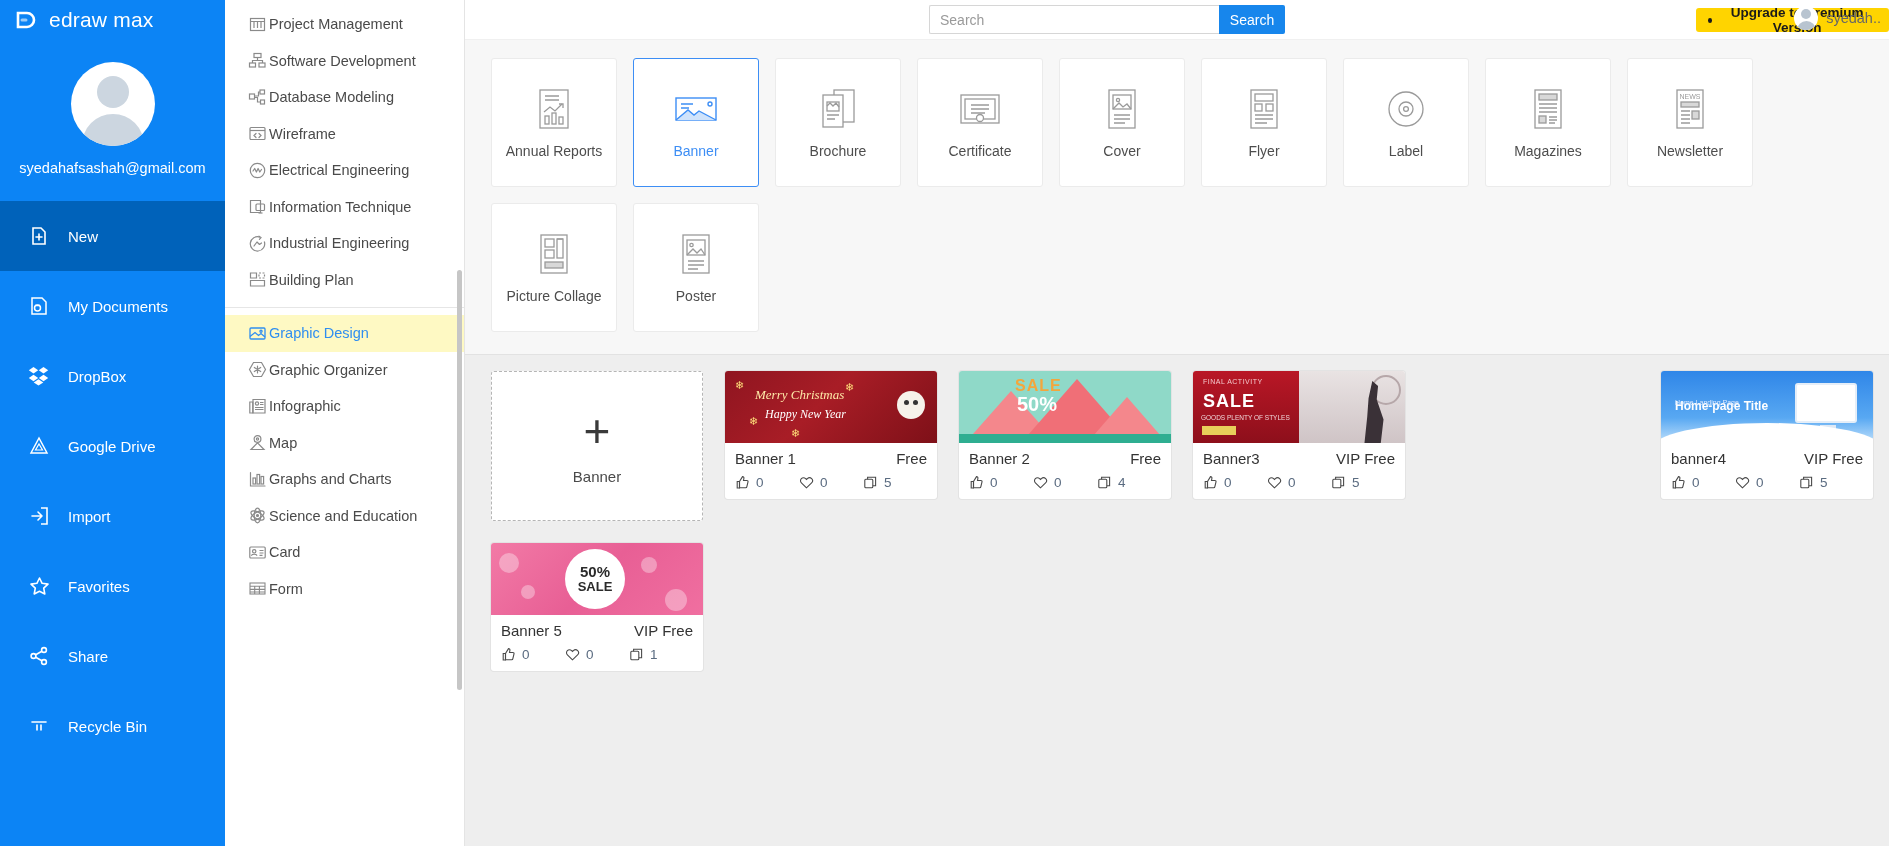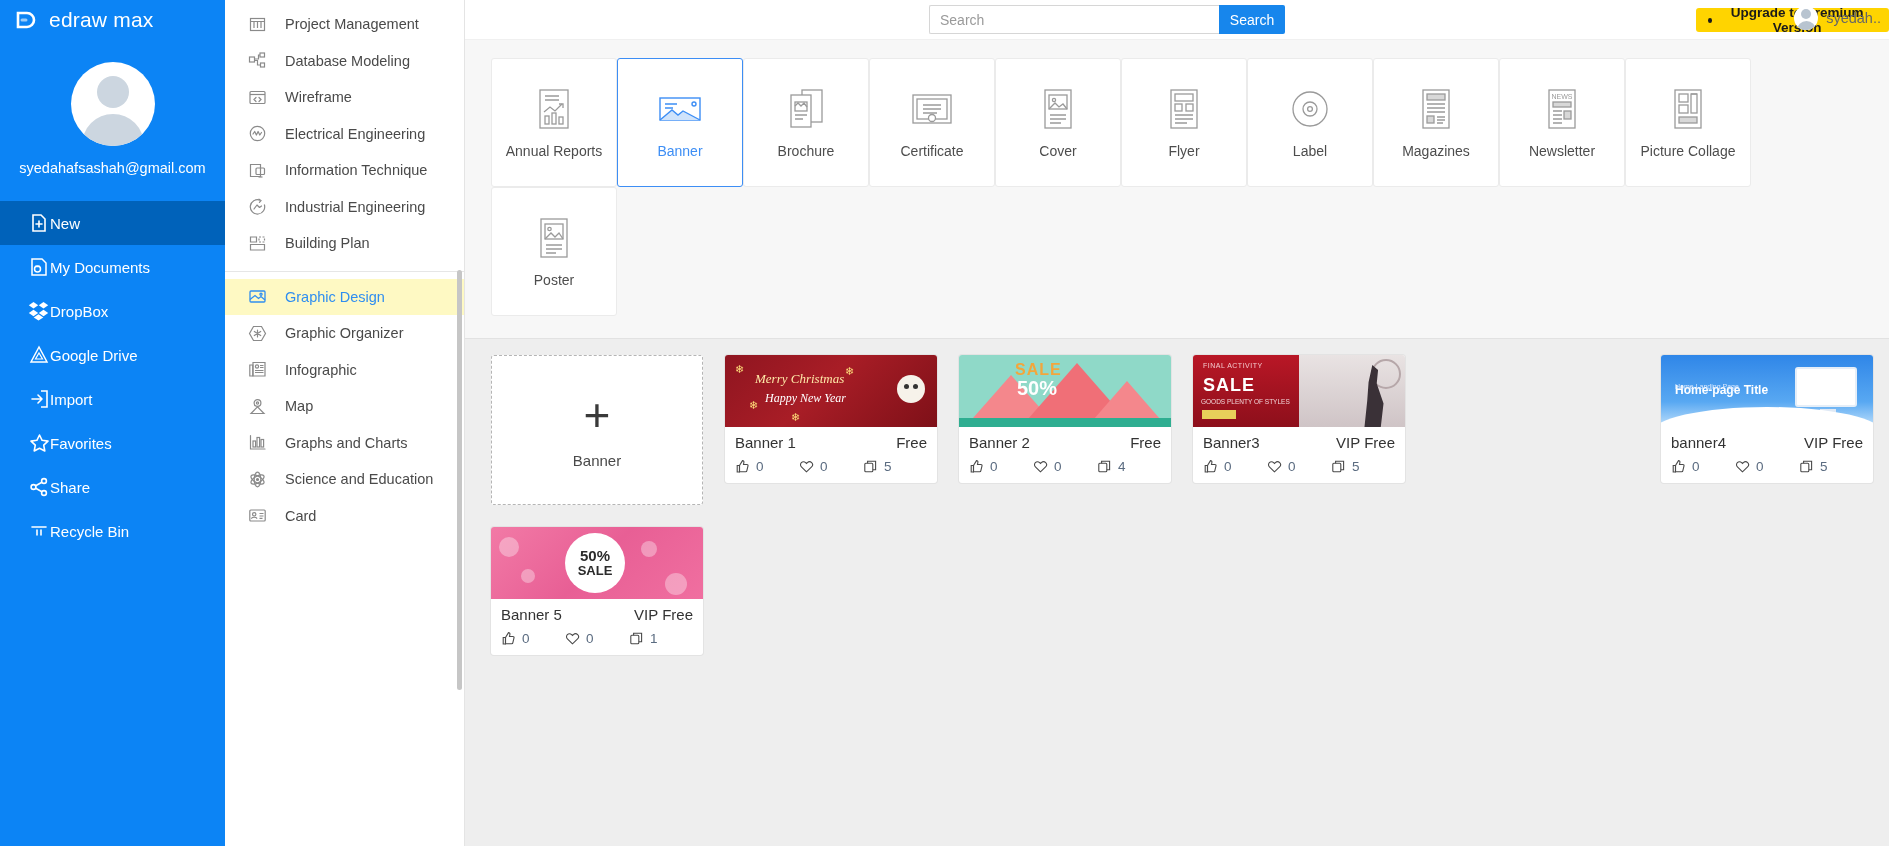--- a/index.html
+++ b/index.html
@@ -23,36 +23,36 @@
   .avatar-big {
     width: 84px; height: 84px; border-radius: 50%; background: #ffffff;
     margin: 0 auto; position: relative; overflow: hidden;
   }
   .avatar-big .head { position: absolute; width: 32px; height: 32px; border-radius: 50%; background: #ccd6e0; left: 26px; top: 14px; }
   .avatar-big .body { position: absolute; width: 62px; height: 40px; border-radius: 31px 31px 0 0; background: #ccd6e0; left: 11px; top: 52px; }
   .profile-email { font-size: 14.5px; margin-top: 14px; color: #ffffff; }
 
   .nav { margin-top: 25px; }
   .nav-item {
-    height: 44px; display: flex; align-items: center; 
+    height: 70px; display: flex; align-items: center; gap: 18px;
     padding-left: 28px; font-size: 15px; color: #ffffff; cursor: pointer;
   }
   .nav-item.active { background: #0062ba; }
   .nav-icon { width: 22px; height: 22px; flex: 0 0 22px; display: flex; align-items: center; justify-content: center; }
   .nav-icon svg { display: block; }
   .nav-label { white-space: nowrap; }
 
   
   .catcol {
     width: 240px; flex: 0 0 240px; height: 846px; background: #fff;
     border-right: 1px solid #e4e4e4; position: relative; overflow: hidden;
   }
   .cat-list { padding-top: 6px; }
   .cat-item {
-    height: 36.5px; display: flex; align-items: center; gap: 17px;
+    height: 36.5px; display: flex; align-items: center; gap: 1px;
     padding-left: 22px; font-size: 14.5px; color: #4a4a4a; cursor: pointer;
   }
   .cat-item.active { background: #fef9c3; color: #2f8ef0; }
   .cat-item.active .cat-icon svg { stroke: #2f8ef0; }
   .cat-icon { width: 21px; height: 21px; flex: 0 0 21px; display: flex; align-items: center; justify-content: center; }
   .cat-icon svg { display: block; stroke: #8a8a8a; fill: none; }
   .cat-sep { height: 1px; background: #e6e6e6; margin: 9px 0 7px 0; }
   .cat-scrollbar {
     position: absolute; right: 2px; top: 270px; width: 5px; height: 420px;
     background: #c6c6c6; border-radius: 3px;
@@ -85,21 +85,21 @@
   }
   .upgrade-dot { width: 5px; height: 5px; background: #1a1a1a; border-radius: 50%; display: inline-block; }
   .user-area { position: absolute; right: 8px; top: 6px; display: flex; align-items: center; gap: 8px; }
   .avatar-sm { width: 24px; height: 24px; border-radius: 50%; background: #fff; position: relative; overflow: hidden; }
   .avatar-sm .h { position: absolute; width: 10px; height: 10px; border-radius: 50%; background: #b8c4d0; left: 7px; top: 3px; }
   .avatar-sm .b { position: absolute; width: 19px; height: 12px; border-radius: 10px 10px 0 0; background: #b8c4d0; left: 2.5px; top: 15px; }
   .user-name { font-size: 14.5px; color: #666; }
 
   
   .typegrid-wrap { background: #f7f7f7; padding: 18px 0 22px 0; border-bottom: 1px solid #e2e2e2; }
-  .typegrid { display: flex; flex-wrap: wrap; padding-left: 26px; padding-right: 14px; }
+  .typegrid { display: flex; flex-wrap: wrap; gap: 16px; padding-left: 26px; padding-right: 14px; }
   .typecard {
     width: 126px; height: 129px; background: #fff; border: 1px solid #ebebeb;
     border-radius: 3px; display: flex; flex-direction: column; align-items: center;
     justify-content: center; gap: 12px; cursor: pointer;
   }
   .typecard.selected { border: 1px solid #3d8ef5; }
   .typecard.selected .typecard-label { color: #3d8ef5; }
   .type-icon { width: 44px; height: 44px; display: flex; align-items: center; justify-content: center; }
   .type-icon svg { display: block; }
   .typecard-label { font-size: 14px; color: #4d4d4d; }
@@ -286,20 +286,31 @@
       <div class="cat-item">
         <span class="cat-icon">
           <svg width="19" height="19" viewBox="0 0 19 19" stroke-width="1.2">
               <rect x="2.5" y="3.5" width="14" height="12"></rect>
               <path d="M6 6v7M9.5 6v7M13 6v7M2.5 6.5h14"></path>
             </svg>
         </span>
         <span>Project Management</span>
       </div>
 
+      <div class="cat-item">
+        <span class="cat-icon">
+          <svg width="19" height="19" viewBox="0 0 19 19" stroke-width="1.2">
+              <rect x="6" y="2.5" width="7" height="4"></rect>
+              <rect x="1.5" y="12" width="6" height="4"></rect>
+              <rect x="11" y="12" width="6" height="4"></rect>
+              <path d="M9.5 6.5v3M4.5 12V9.5h10V12"></path>
+            </svg>
+        </span>
+        <span>Software Development</span>
+      </div>
 
       <div class="cat-item">
         <span class="cat-icon">
           <svg width="19" height="19" viewBox="0 0 19 19" stroke-width="1.2">
               <rect x="1.5" y="6" width="5" height="5"></rect>
               <rect x="12" y="2" width="4.5" height="4"></rect>
               <rect x="12.5" y="12" width="4" height="4"></rect>
               <path d="M6.5 8h4V4h1.5M6.5 9.5h3V14h3"></path>
             </svg>
         </span>
@@ -435,20 +446,29 @@
           <svg width="19" height="19" viewBox="0 0 19 19" stroke-width="1.2">
               <rect x="1.8" y="4" width="15.4" height="11" rx="1"></rect>
               <circle cx="6.2" cy="8.3" r="1.7"></circle>
               <path d="M3.6 12.3c.6-1.4 4.6-1.4 5.2 0" stroke-linecap="round"></path>
               <path d="M11.5 7.5h4M11.5 10h4M11.5 12.3h3"></path>
             </svg>
         </span>
         <span>Card</span>
       </div>
 
+      <div class="cat-item">
+        <span class="cat-icon">
+          <svg width="19" height="19" viewBox="0 0 19 19" stroke-width="1.1">
+              <rect x="2" y="4" width="15" height="11"></rect>
+              <path d="M2 7.2h15M2 10.4h15M2 13h15M6.7 7.2V15M11.4 7.2V15"></path>
+            </svg>
+        </span>
+        <span>Form</span>
+      </div>
     </div>
     <div class="cat-scrollbar"></div>
   </div>
 
   <div class="main">
 
     <div class="topbar">
       <div class="search-wrap">
         <input class="search-input" value="" placeholder="Search" style="">
         <button class="search-btn">Search</button>

